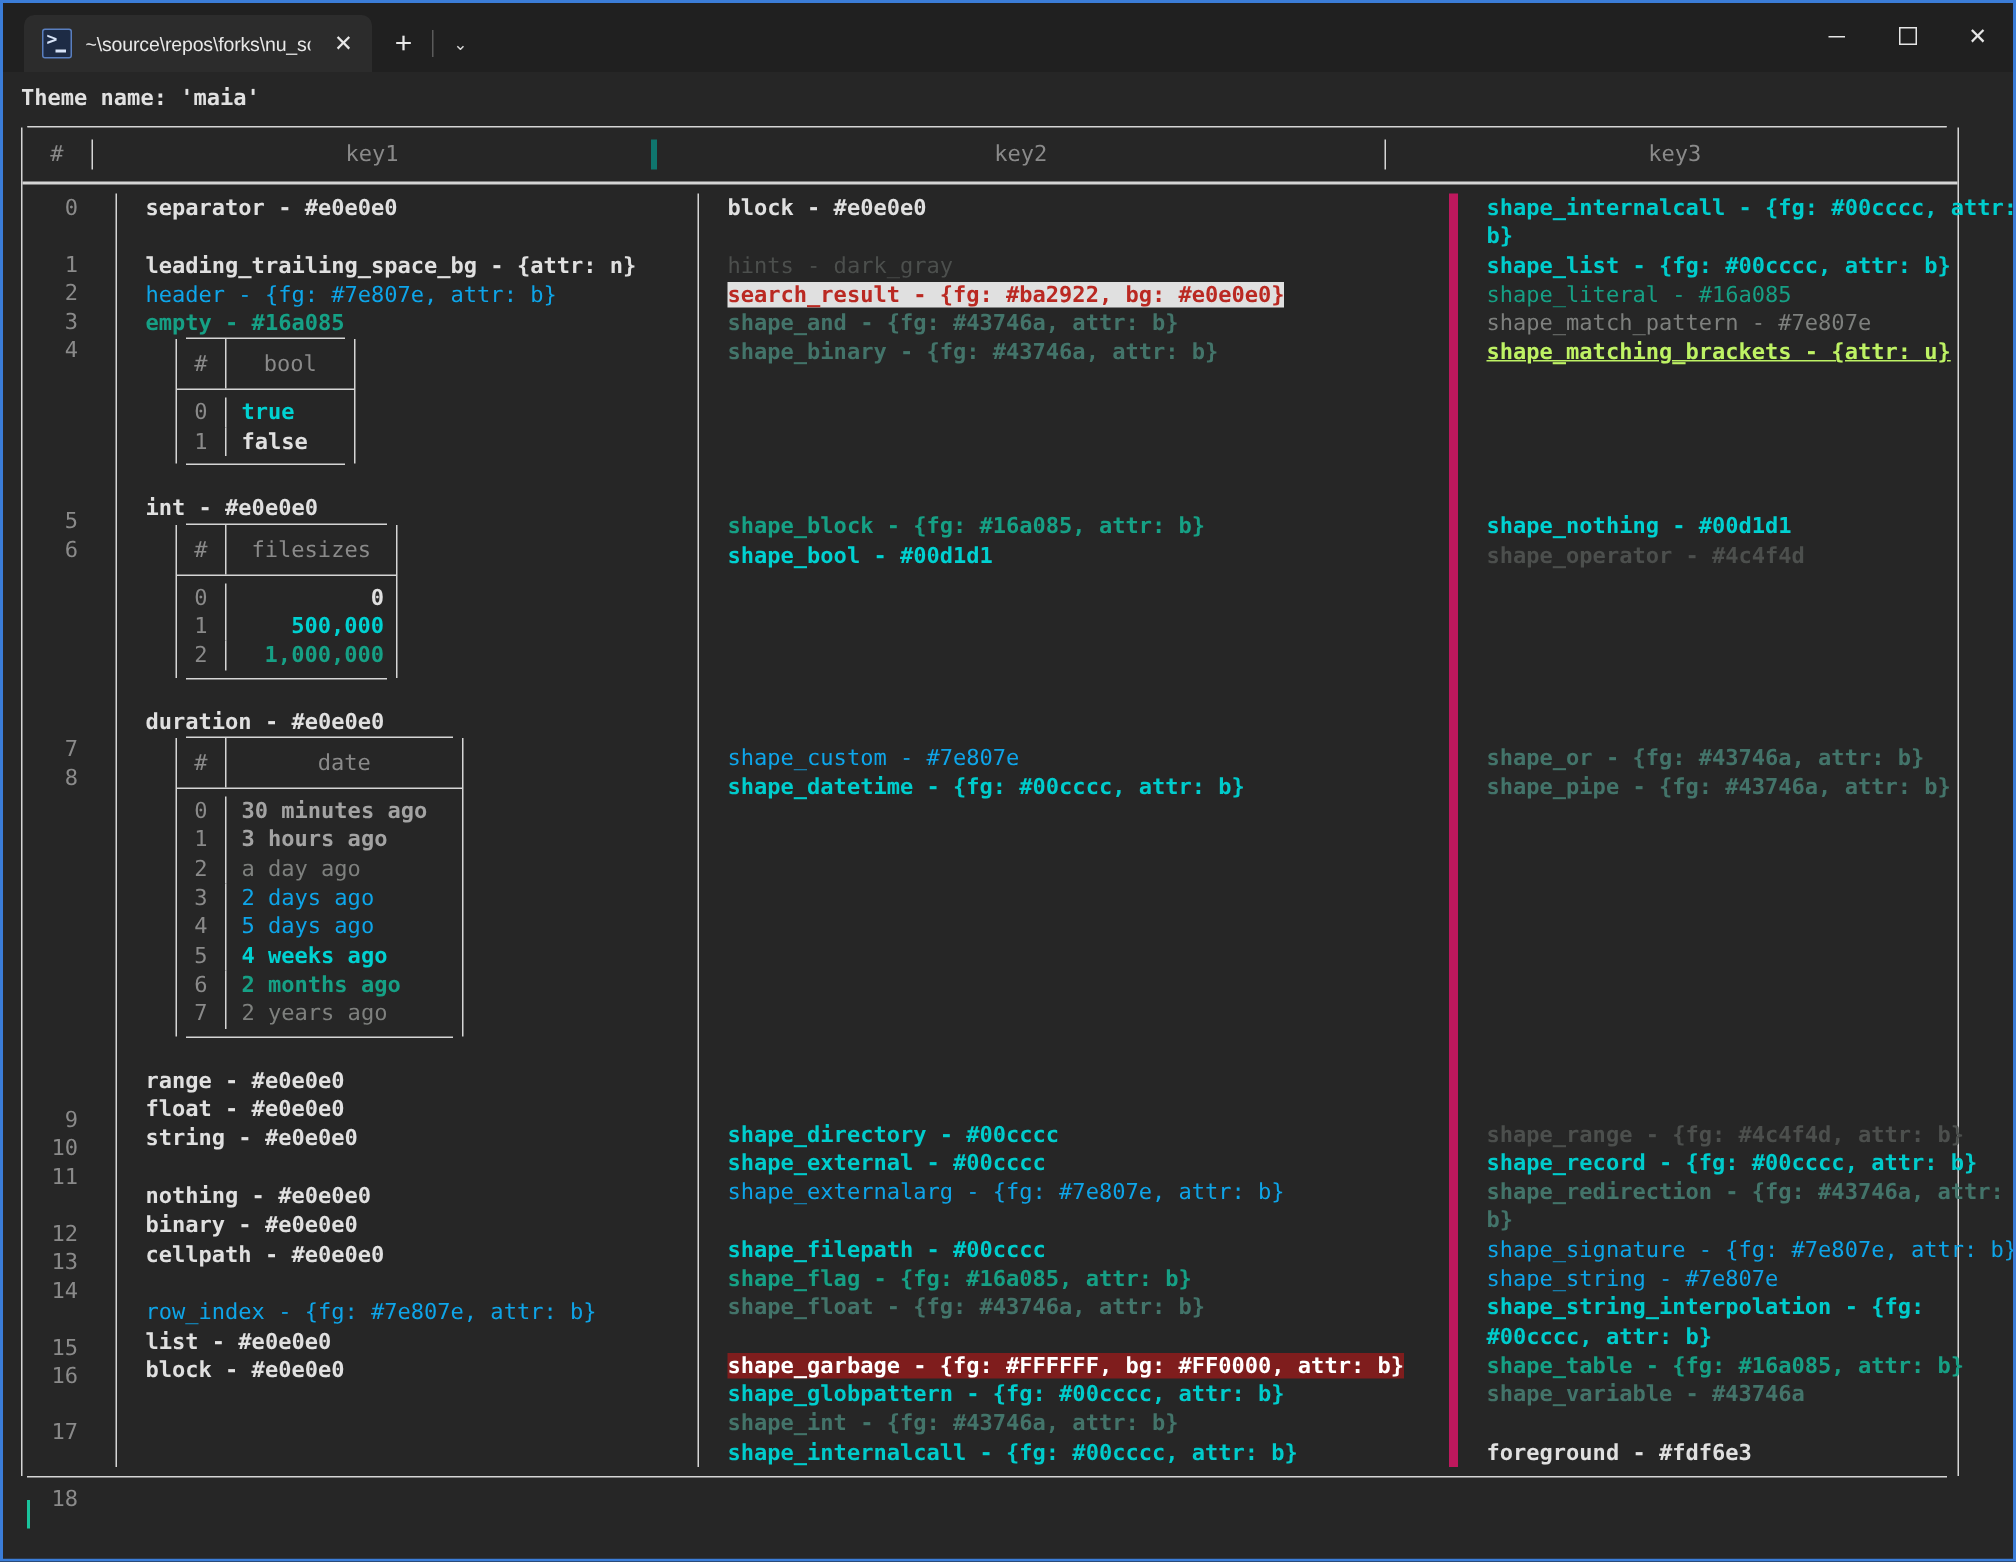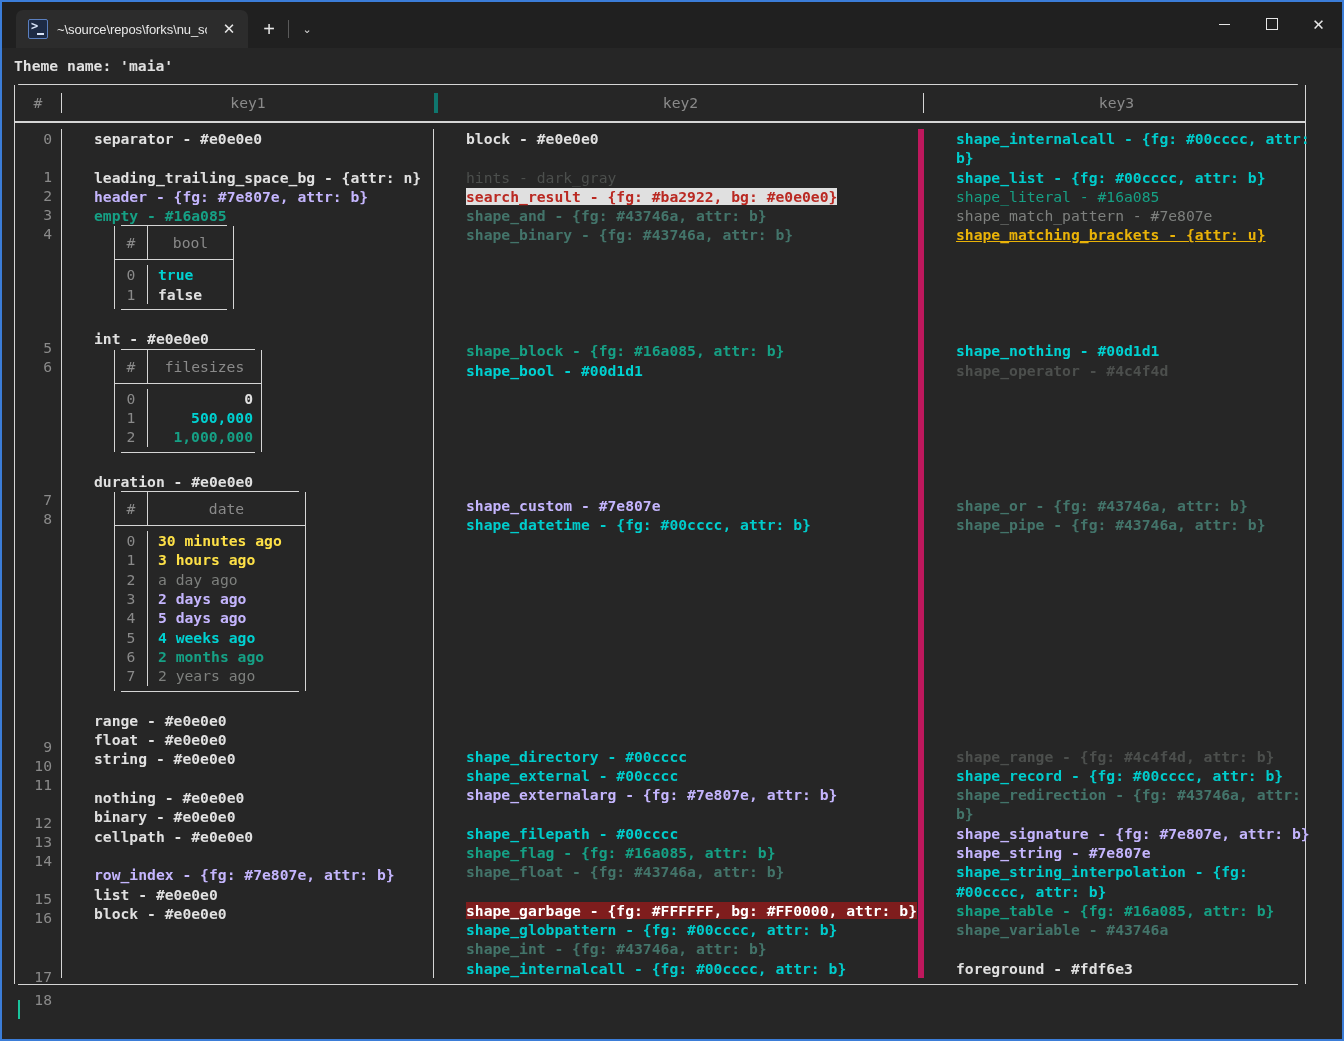--- a/index.html
+++ b/index.html
@@ -123,41 +123,41 @@
   .c-idx{width:46px;flex:0 0 46px;}
   .c-k1{width:372px;flex:0 0 372px;border-left:1px solid #d5d5d5;}
   .c-k2{width:485px;flex:0 0 485px;border-left:4px solid #0f766e;}
   .c-k3{width:385px;flex:0 0 385px;border-left:1px solid #d5d5d5;}
 
   .brow{display:flex;align-items:stretch;}
   .bidx{
     width:46px;flex:0 0 46px;color:#8a8a8a;text-align:right;
     padding-right:9px;box-sizing:border-box;
   }
-  .bcol{box-sizing:border-box;padding-left:32px;}
+  .bcol{box-sizing:border-box;padding-left:19px;margin-left:16px;}
   .b-k1{width:372px;flex:0 0 372px;border-left:1px solid #d5d5d5;}
   .b-k2{width:485px;flex:0 0 485px;border-left:1px solid #d5d5d5;}
   .b-k3{width:385px;flex:0 0 385px;border-left:6px solid #be185d;}
 
   .ln{height:19.3px;white-space:pre;}
   .ln.blank{height:19.3px;}
 
   
   .c-white{color:#e0e0e0;font-weight:bold;}
   .c-gray{color:#7e807e;}
-  .c-graybold{color:#c4b5fd;font-weight:bold;}
+  .c-graybold{color:#0ea5e9;font-weight:normal;}
   .c-teal{color:#16a085;font-weight:bold;}
   .c-tealdim{color:#16a085;}
   .c-cyan{color:#00cccc;font-weight:bold;}
   .c-cyanbright{color:#00d1d1;font-weight:bold;}
   .c-darkteal{color:#43746a;font-weight:bold;}
   .c-darkgray{color:#4c4f4d;font-weight:bold;}
   .c-dkgrayplain{color:#4c4f4d;}
-  .c-red{color:#fde047;font-weight:bold;}
-  .c-uline{color:#eab308;font-weight:bold;text-decoration:underline;text-align:center;}
+  .c-red{color:#a3a3a3;font-weight:bold;}
+  .c-uline{color:#bef264;font-weight:bold;text-decoration:underline;text-align:center;}
   .hl-light{background:#e0e0e0;color:#ba2922;font-weight:bold;}
   .hl-red{background:#7f1d1d;color:#ffffff;font-weight:bold;}
 
   
   .ntable{margin-left:20px;position:relative;width:max-content;}
   .ntop{height:1px;background:#d5d5d5;margin:0 7px;}
   .nbot{height:1px;background:#d5d5d5;margin:0 7px;}
   .nbody{border-left:1px solid #d5d5d5;border-right:1px solid #d5d5d5;}
   .nhrow{display:flex;height:33px;align-items:center;border-bottom:1px solid #d5d5d5;}
   .nh-idx{width:32px;flex:0 0 32px;text-align:center;color:#8a8a8a;}
@@ -233,21 +233,21 @@
                 <div class="ln" style="position: absolute; top: 361px; right: 9px;">7</div>
                 <div class="ln" style="position: absolute; top: 380px; right: 9px;">8</div>
                 <div class="ln" style="position: absolute; top: 608px; right: 9px;">9</div>
                 <div class="ln" style="position: absolute; top: 627px; right: 9px;">10</div>
                 <div class="ln" style="position: absolute; top: 646px; right: 9px;">11</div>
                 <div class="ln" style="position: absolute; top: 684px; right: 9px;">12</div>
                 <div class="ln" style="position: absolute; top: 703px; right: 9px;">13</div>
                 <div class="ln" style="position: absolute; top: 722px; right: 9px;">14</div>
                 <div class="ln" style="position: absolute; top: 760px; right: 9px;">15</div>
                 <div class="ln" style="position: absolute; top: 779px; right: 9px;">16</div>
-                <div class="ln" style="position: absolute; top: 838px; right: 9px;">17</div>
+                <div class="ln" style="position: absolute; top: 816px; right: 9px;">17</div>
                 <div class="ln" style="position: absolute; top: 861px; right: 9px;">18</div>
               </div>
 
             <div class="bcol b-k1" id="col1">
                 <div class="ln"><span class="c-white">separator - #e0e0e0</span></div>
                 <div class="ln blank">&nbsp;</div>
                 <div class="ln"><span class="c-white">leading_trailing_space_bg - {attr: n}</span></div>
                 <div class="ln"><span class="c-graybold">header - {fg: #7e807e, attr: b}</span></div>
                 <div class="ln"><span class="c-teal">empty - #16a085</span></div>
                 <div class="ntable" style="width: 120px;">

